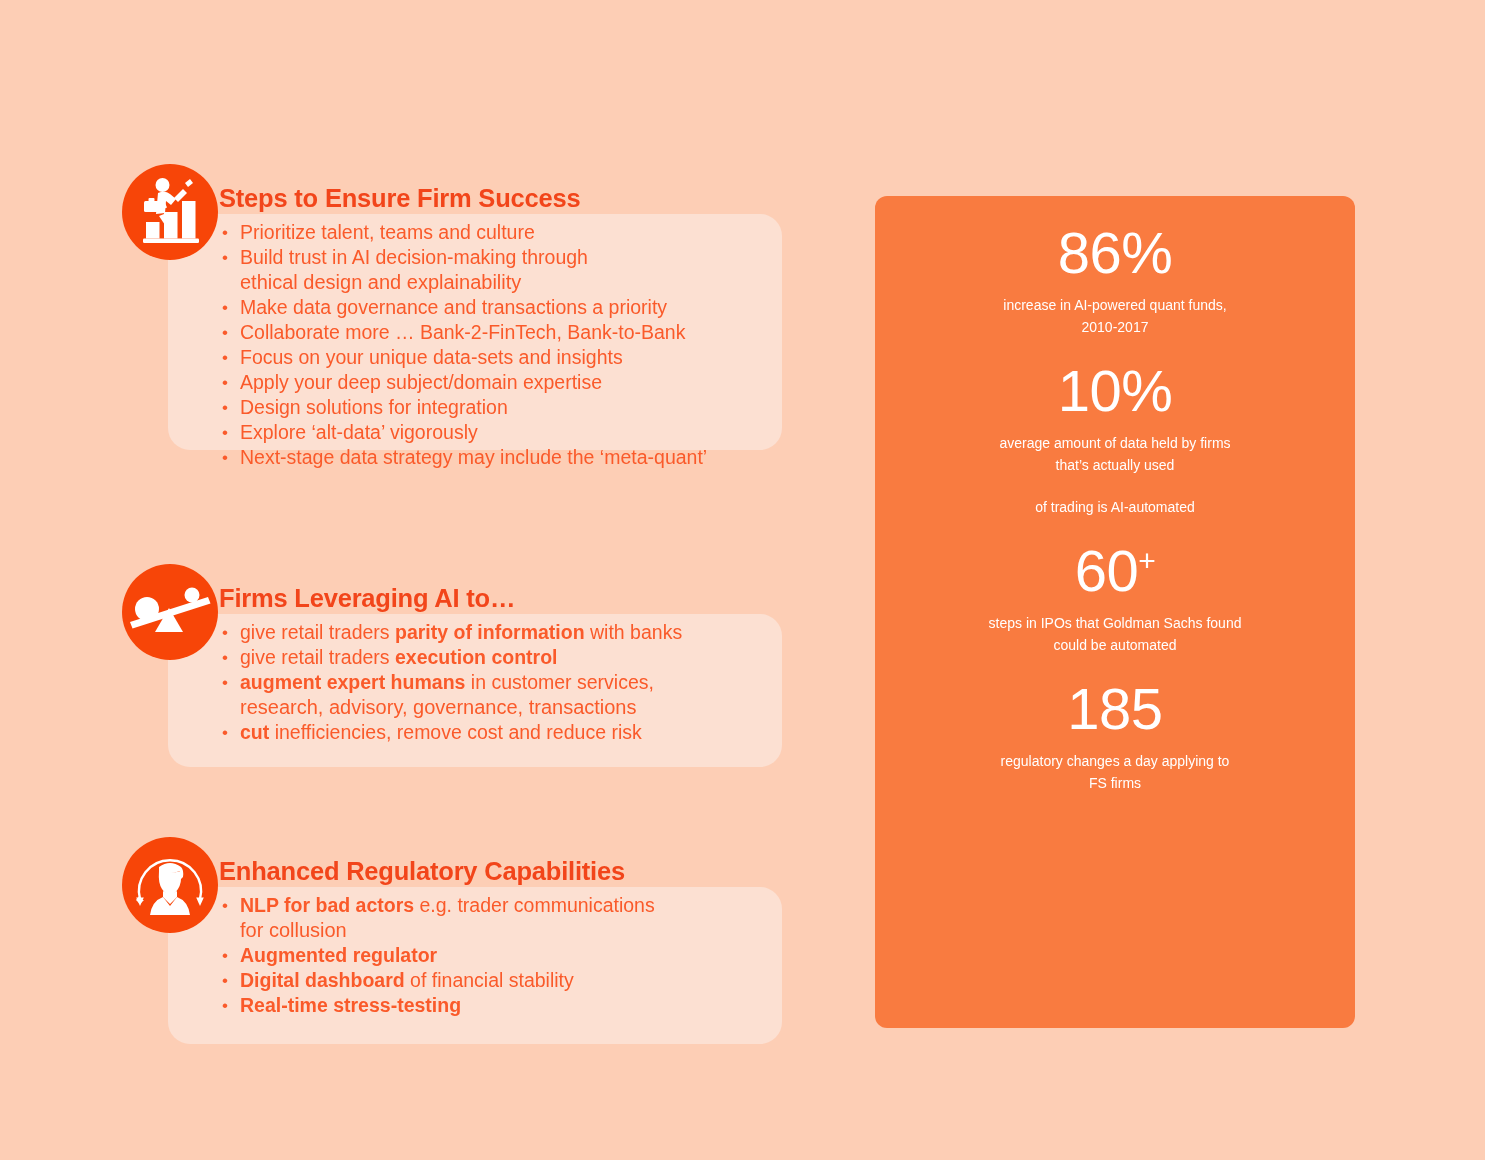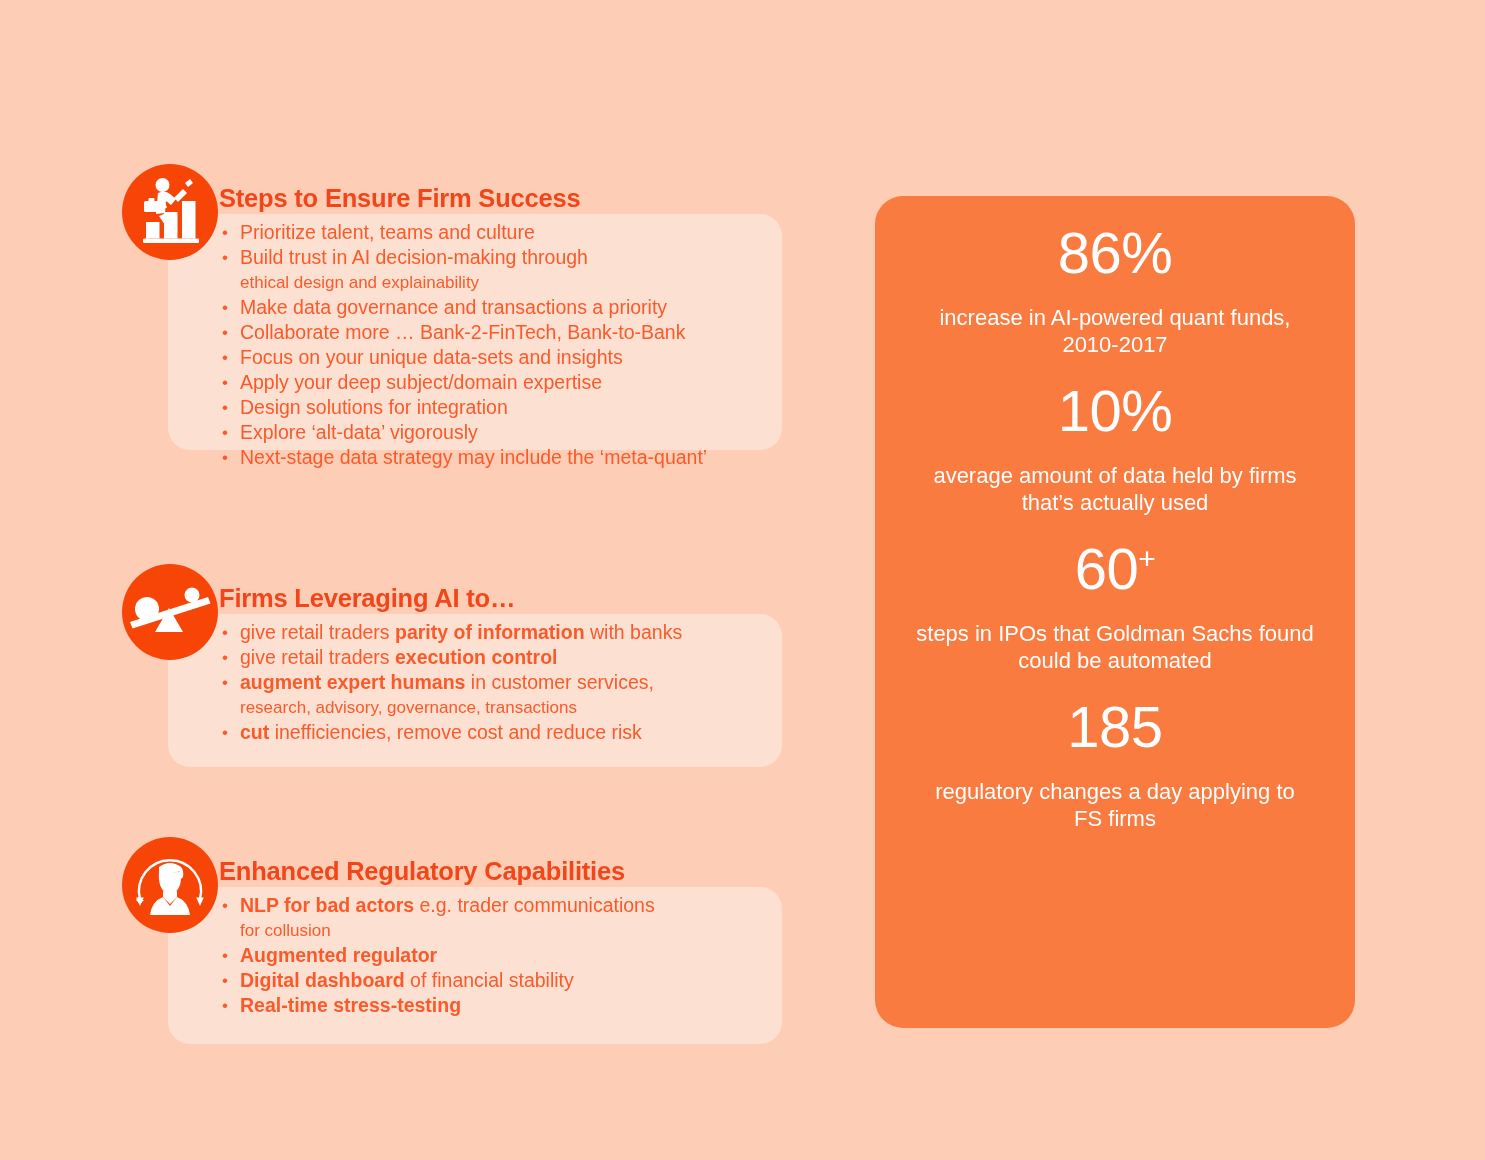--- a/index.html
+++ b/index.html
@@ -88,56 +88,56 @@
   .bullet-mark {
     flex: 0 0 18px;
     font-size: 17px;
     line-height: 25px;
     color: #FA5A2A;
   }
   .bullet-text { flex: 1 1 auto; }
   .bullet-text b { font-weight: bold; }
   .bullet-sub {
     margin-left: 18px;
-    font-size: 17px;
+    font-size: 20px;
     color: #FA5A2A;
     line-height: 25px;
   }
 
   
   #stats-panel {
     position: absolute;
     left: 875px;
     top: 196px;
     width: 480px;
     height: 832px;
     background: #F97B40;
-    border-radius: 28px;
+    border-radius: 12px;
     color: #FFFFFF;
     text-align: center;
     box-sizing: border-box;
     padding-top: 24px;
   }
   .stat-block { margin-bottom: 20px; }
   .stat-value {
     font-size: 58px;
     font-weight: 300;
     line-height: 66px;
     letter-spacing: -0.5px;
   }
   .stat-value .sup {
     font-size: 30px;
     vertical-align: super;
     line-height: 0;
   }
   .stat-label {
-    font-size: 22px;
-    line-height: 27px;
+    font-size: 14px;
+    line-height: 22px;
     padding: 0 14px;
-    margin-top: 18px;
+    margin-top: 8px;
   }
 </style>
 </head>
 <body>
 
 <div id="left-column">
     <div class="section" id="section-steps" style="top: 152px;">
       <div class="section-card" id="card-steps" style="height: 236px;"></div>
       <div class="section-icon">
         <svg viewBox="0 0 96 96" aria-hidden="true">
@@ -277,20 +277,21 @@
       <div class="stat-value">86%</div>
       <div class="stat-label">increase in AI-powered quant funds,<br>2010-2017</div>
     </div>
     <div class="stat-block">
     </div>
     <div class="stat-block">
       <div class="stat-value">10%</div>
       <div class="stat-label">average amount of data held by firms<br>that’s actually used</div>
     </div>
     <div class="stat-block">
+      <div class="stat-label">of trading is AI-automated</div>
     </div>
     <div class="stat-block">
       <div class="stat-value">60<span class="sup">+</span></div>
       <div class="stat-label">steps in IPOs that Goldman Sachs found<br>could be automated</div>
     </div>
     <div class="stat-block">
       <div class="stat-value">185</div>
       <div class="stat-label">regulatory changes a day applying to<br>FS firms</div>
     </div>
   </div>

